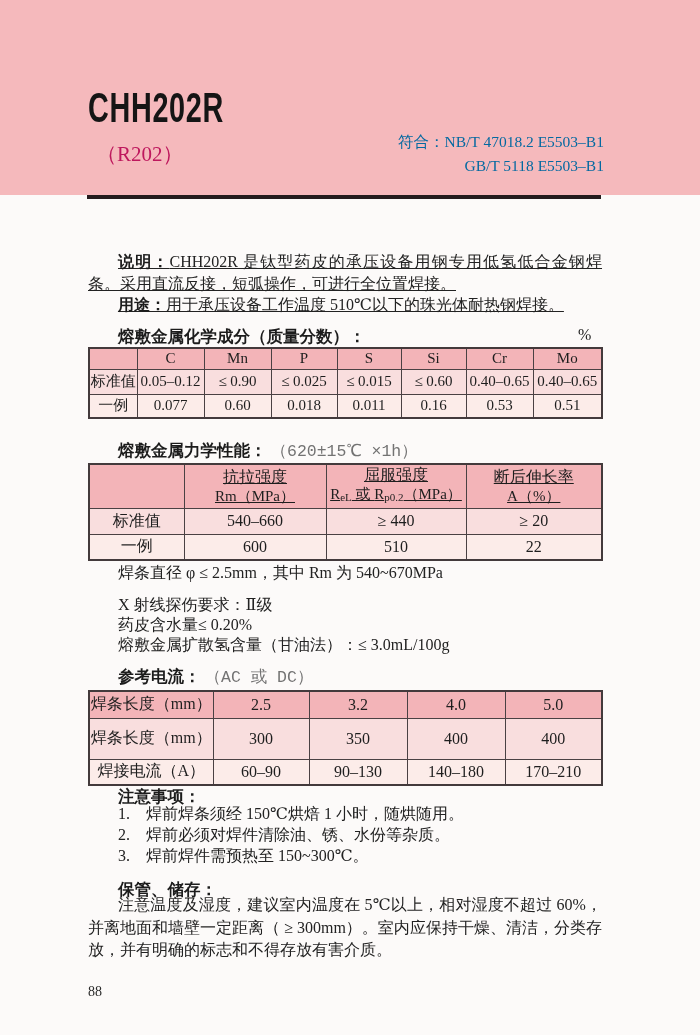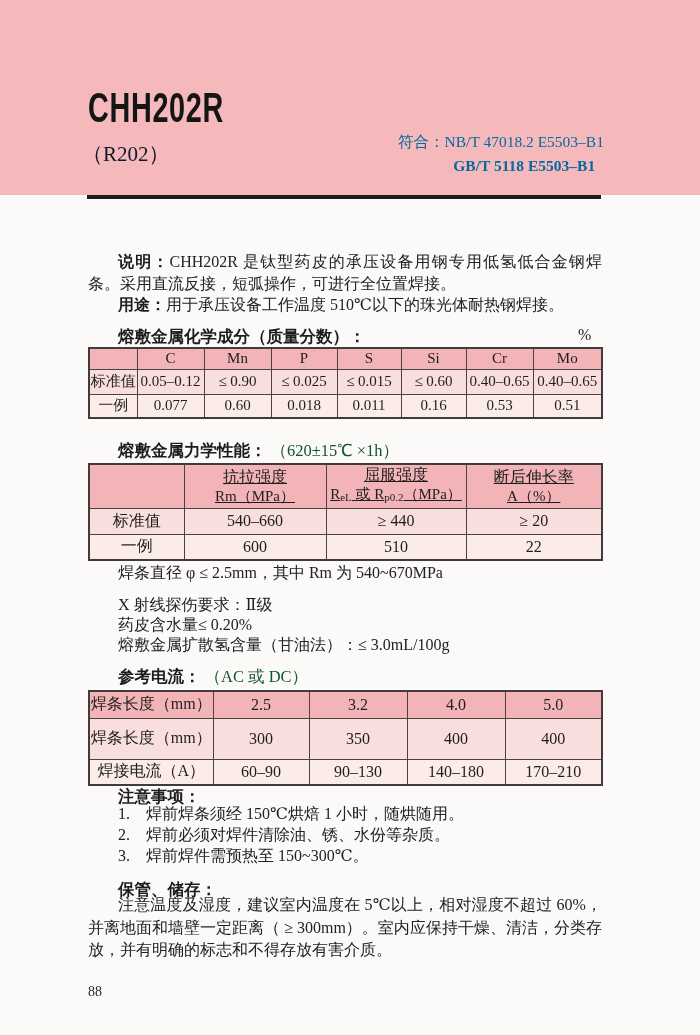--- a/index.html
+++ b/index.html
@@ -4,28 +4,28 @@
 <style>
   html,body{margin:0;padding:0;background:#e9e6e6;}
   .page{position:relative;width:700px;height:1035px;background:#fcfaf9;overflow:hidden;
         font-family:"Liberation Serif","DejaVu Serif",serif;color:#222;}
   
   .banner{position:absolute;left:0;top:0;width:700px;height:195px;background:#f5b9bc;}
   .rule{position:absolute;left:87px;top:195px;width:514px;height:4px;background:#241b1d;}
   .product-title{position:absolute;left:88px;top:86px;font-family:"Liberation Sans","DejaVu Sans",sans-serif;
         font-weight:700;font-size:43px;line-height:43px;color:#151515;letter-spacing:1px;
         transform:scaleX(0.67);transform-origin:0 0;white-space:nowrap;}
-  .product-sub{position:absolute;left:82px;top:140px;font-size:21px;line-height:28px;color:#0f172a;}
+  .product-sub{position:absolute;left:96px;top:140px;font-size:21px;line-height:28px;color:#be185d;}
   .compliance{position:absolute;left:398px;top:130px;font-size:15.5px;line-height:24px;color:#0369a1;display:flex;}
-  .compliance .std2{text-align:center;font-weight:bold;}
+  .compliance .std2{text-align:right;}
   
   .hd{font-family:"Liberation Sans","DejaVu Sans",sans-serif;font-weight:700;color:#1c1c1c;}
   .sect-title{position:absolute;left:118px;font-size:16.5px;line-height:20px;white-space:nowrap;}
-  .sect-title .cond{font-family:Liberation Serif, serif;font-weight:400;color:#14532d;margin-left:4px;}
-  .body-block{position:absolute;font-size:16px;line-height:21.5px;text-align:justify;}
+  .sect-title .cond{font-family:Liberation Mono, monospace;font-weight:400;color:#737373;margin-left:4px;}
+  .body-block{position:absolute;font-size:16px;line-height:21.5px;text-align:justify;text-decoration:underline;}
   .body-block p{margin:0;text-indent:30px;}
   
   table.tbl{position:absolute;border-collapse:collapse;table-layout:fixed;text-align:center;
         color:#1e1e1e;border:2px solid #433a3c;}
   table.tbl td{border:1px solid #4a4143;padding:0;overflow:hidden;}
   tr.head td{background:#f3b4b8;}
   tr.rowA td{background:#f9dede;}
   tr.rowB td{background:#fcece9;}
   .t1{font-size:15px;}
   .t2{font-size:16px;}

